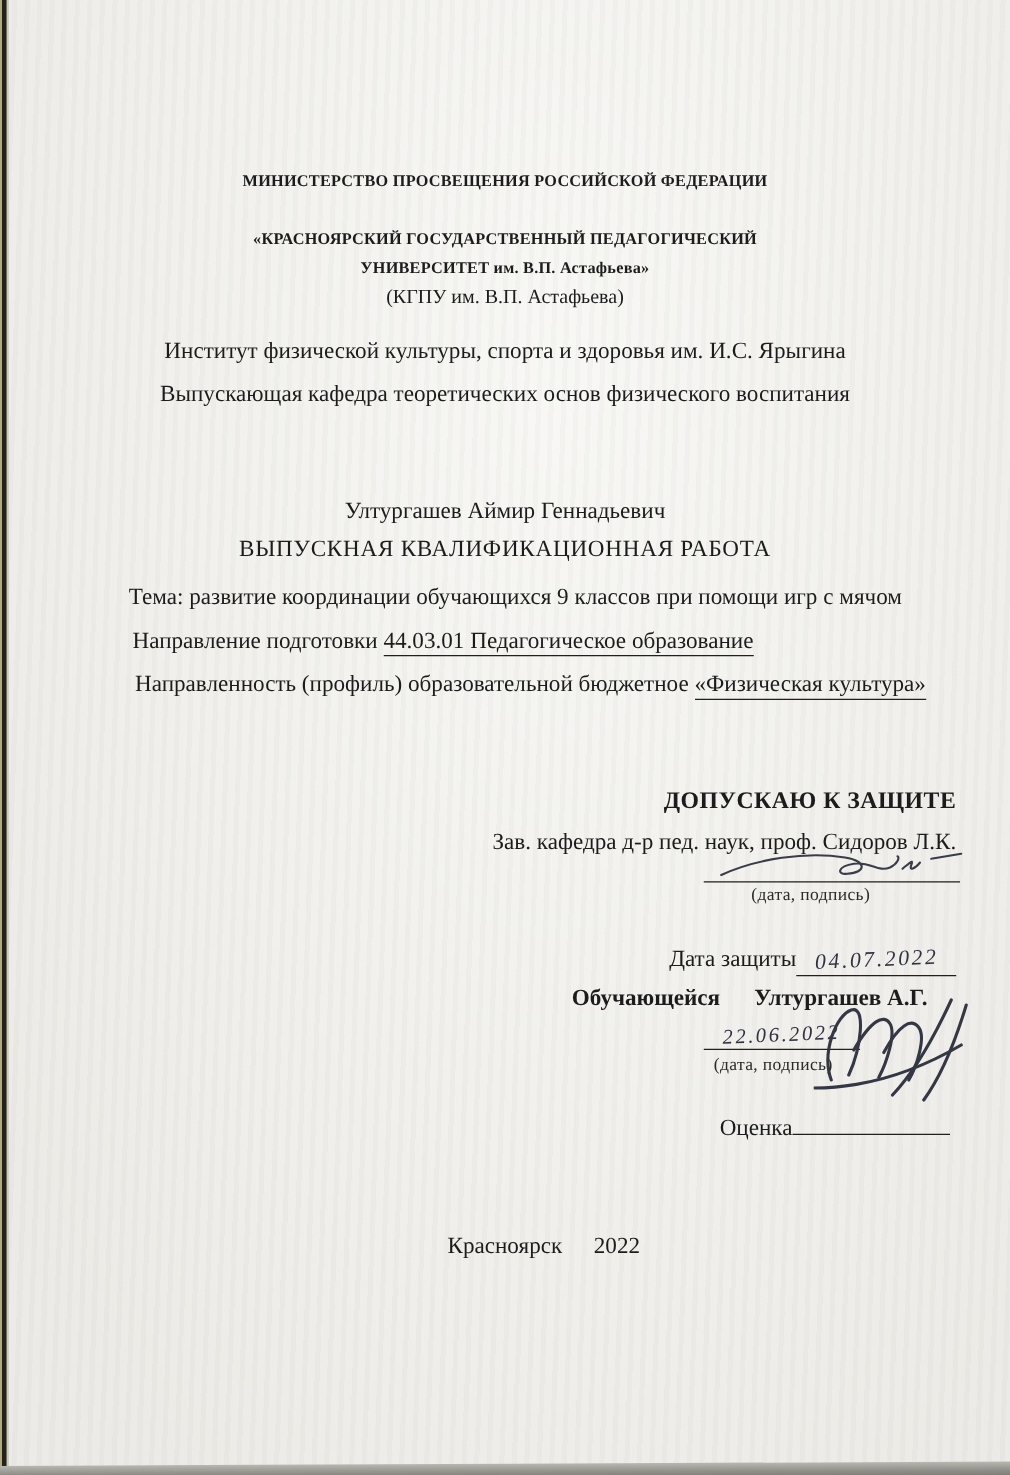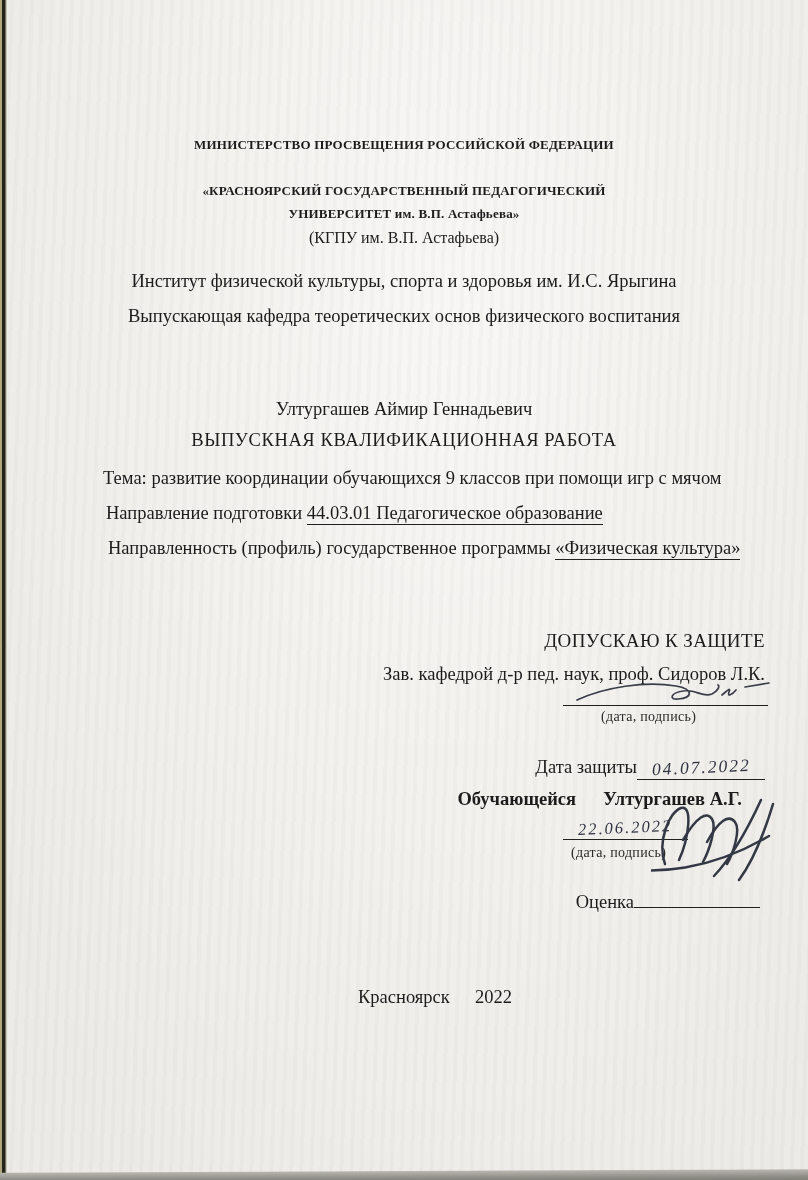--- a/index.html
+++ b/index.html
@@ -64,27 +64,27 @@
     <span>Тема:</span>
     <span>развитие координации обучающихся 9 классов при помощи игр с мячом</span>
   </div>
 
   <div class="abs body-line" style="top:503px;left:106px;">
     <span>Направление подготовки</span>
     <span class="ul">44.03.01 Педагогическое образование</span>
   </div>
 
   <div class="abs body-line" style="top:538px;left:108px;">
-    <span>Направленность (профиль) государственное программы</span>
+    <span>Направленность (профиль) образовательной бюджетное</span>
     <span class="ul">«Физическая культура»</span>
   </div>
 
-  <div class="abs rblock" style="top:630px;font-size:19px;letter-spacing:0.4px;">ДОПУСКАЮ К ЗАЩИТЕ</div>
+  <div class="abs rblock" style="top:630px;font-size:19px;letter-spacing:0.4px;font-weight:bold;">ДОПУСКАЮ К ЗАЩИТЕ</div>
 
-  <div class="abs rblock body-line" style="top:664px;">Зав. кафедрой д-р пед. наук, проф. Сидоров Л.К.</div>
+  <div class="abs rblock body-line" style="top:664px;">Зав. кафедра д-р пед. наук, проф. Сидоров Л.К.</div>
 
   <div class="abs" style="top:678px;right:40px;width:205px;height:46px;">
     <svg class="sig-svg" style="left:10px;top:0;" width="200" height="28" viewBox="0 0 200 28">
       <g fill="none" stroke="#3a3d49" stroke-width="1.7" stroke-linecap="round">
         <path d="M4 22 C 32 9, 72 3, 103 8 C 121 11, 120 20, 105 21 C 96 22, 97 15, 110 13 C 124 11, 129 20, 139 16 C 145 13, 147 8, 145 7"></path>
         <path d="M149 17 C 155 12, 158 9, 156 14 C 154 19, 159 17, 163 12"></path>
         <path d="M172 9 L 196 5"></path>
       </g>
     </svg>
     <div style="position:absolute;left:0;right:0;top:27px;border-bottom:1.7px solid #1e1e1c;"></div>

